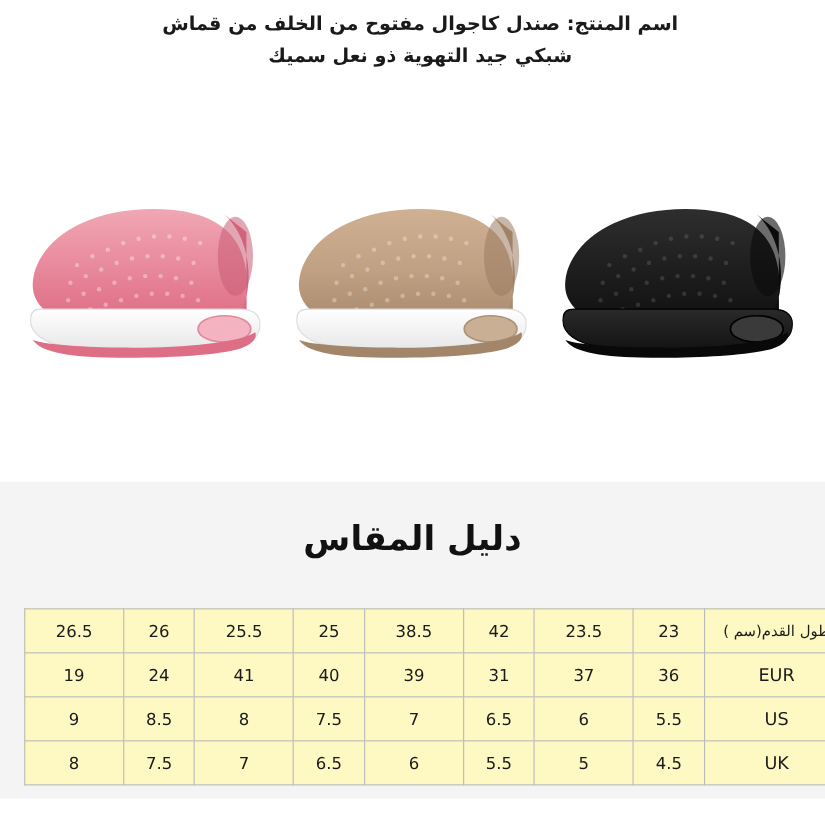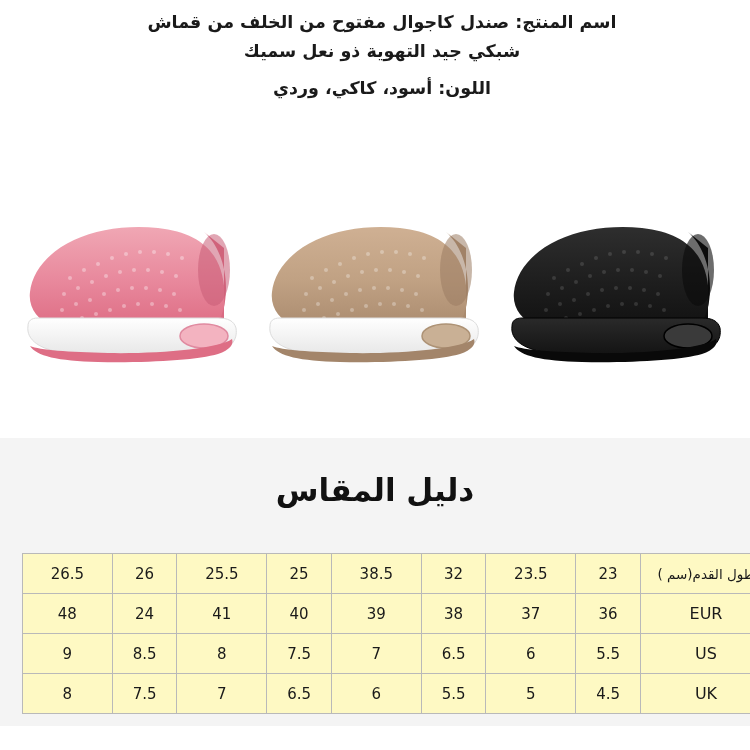--- a/index.html
+++ b/index.html
@@ -103,21 +103,20 @@
   }
 </style>
 </head>
 <body>
 
 <div class="page">
 
   <div class="desc">
     <p>اسم المنتج: صندل كاجوال مفتوح من الخلف من قماش</p>
     <p class="line-spacer">شبكي جيد التهوية ذو نعل سميك</p>
-    <p>اللون: أسود، كاكي، وردي</p>
   </div>
 
   <div class="photos">
 
     <div class="shoe shoe-a">
       <svg viewBox="0 0 230 160" width="230" height="160">
         <defs>
           <linearGradient id="pinkG" x1="0" y1="0" x2="0" y2="1">
             <stop offset="0%" stop-color="#f0a7b4"></stop>
             <stop offset="55%" stop-color="#e8889c"></stop>
@@ -307,32 +306,32 @@
     <div class="guide-title">دليل المقاس</div>
 
     <table class="size-table">
       <tbody>
         <tr>
           <td>26.5</td>
           <td>26</td>
           <td>25.5</td>
           <td>25</td>
           <td>38.5</td>
-          <td>32</td>
+          <td>42</td>
           <td>23.5</td>
           <td>23</td>
           <td class="label">طول القدم(سم )</td>
         </tr>
         <tr>
-          <td>48</td>
+          <td>19</td>
           <td>24</td>
           <td>41</td>
           <td>40</td>
           <td>39</td>
-          <td>38</td>
+          <td>31</td>
           <td>37</td>
           <td>36</td>
           <td class="label latin">EUR</td>
         </tr>
         <tr>
           <td>9</td>
           <td>8.5</td>
           <td>8</td>
           <td>7.5</td>
           <td>7</td>

